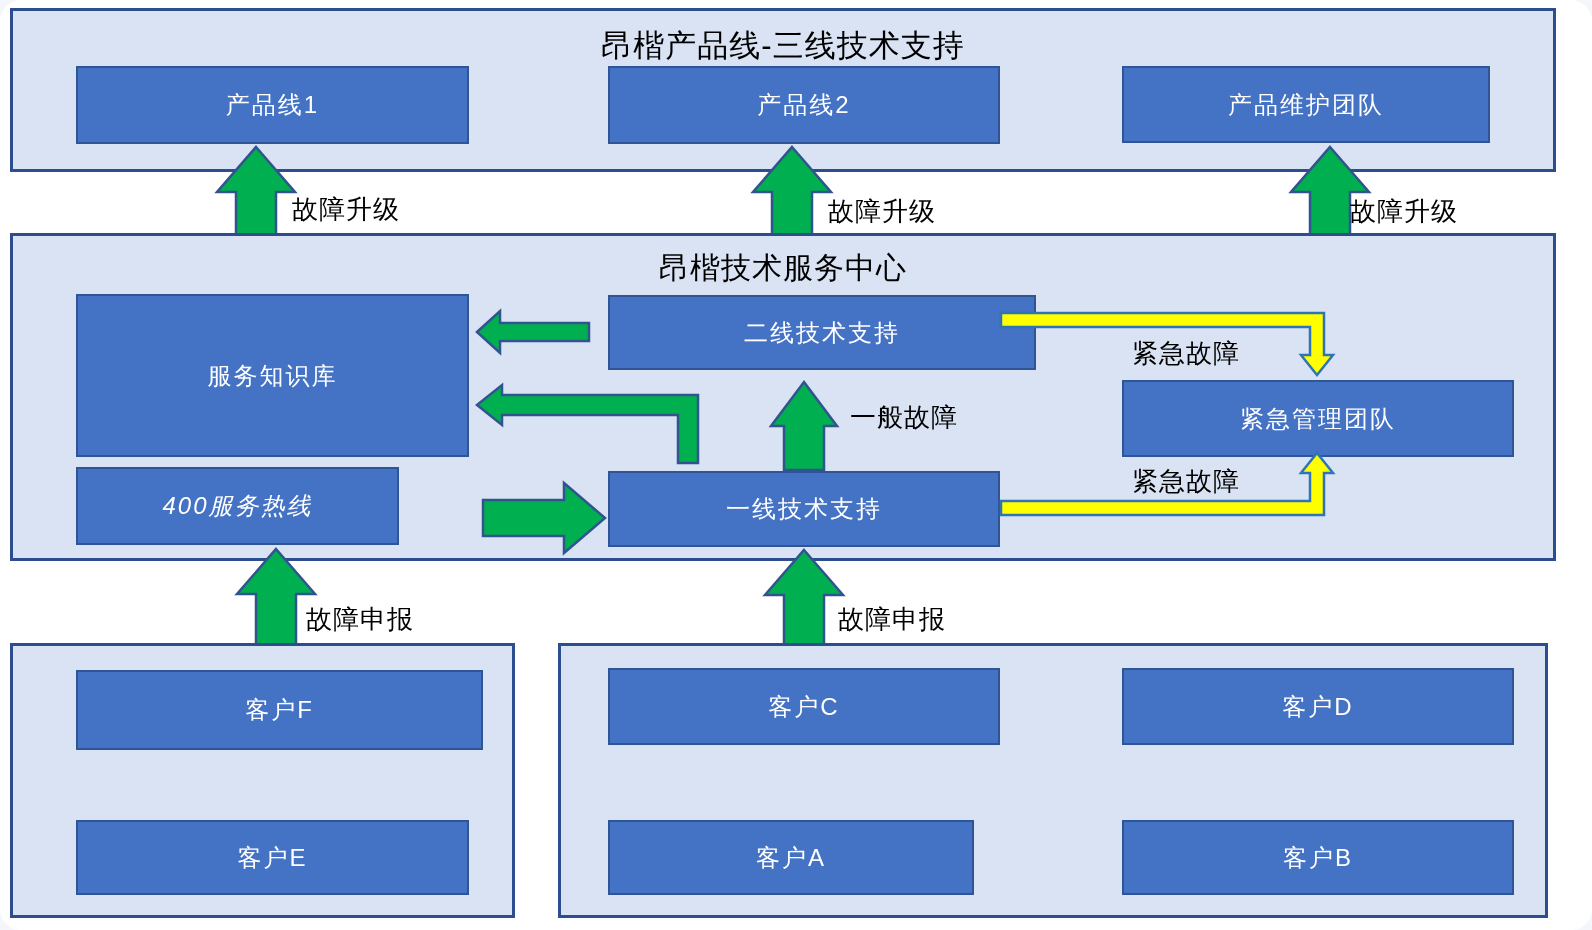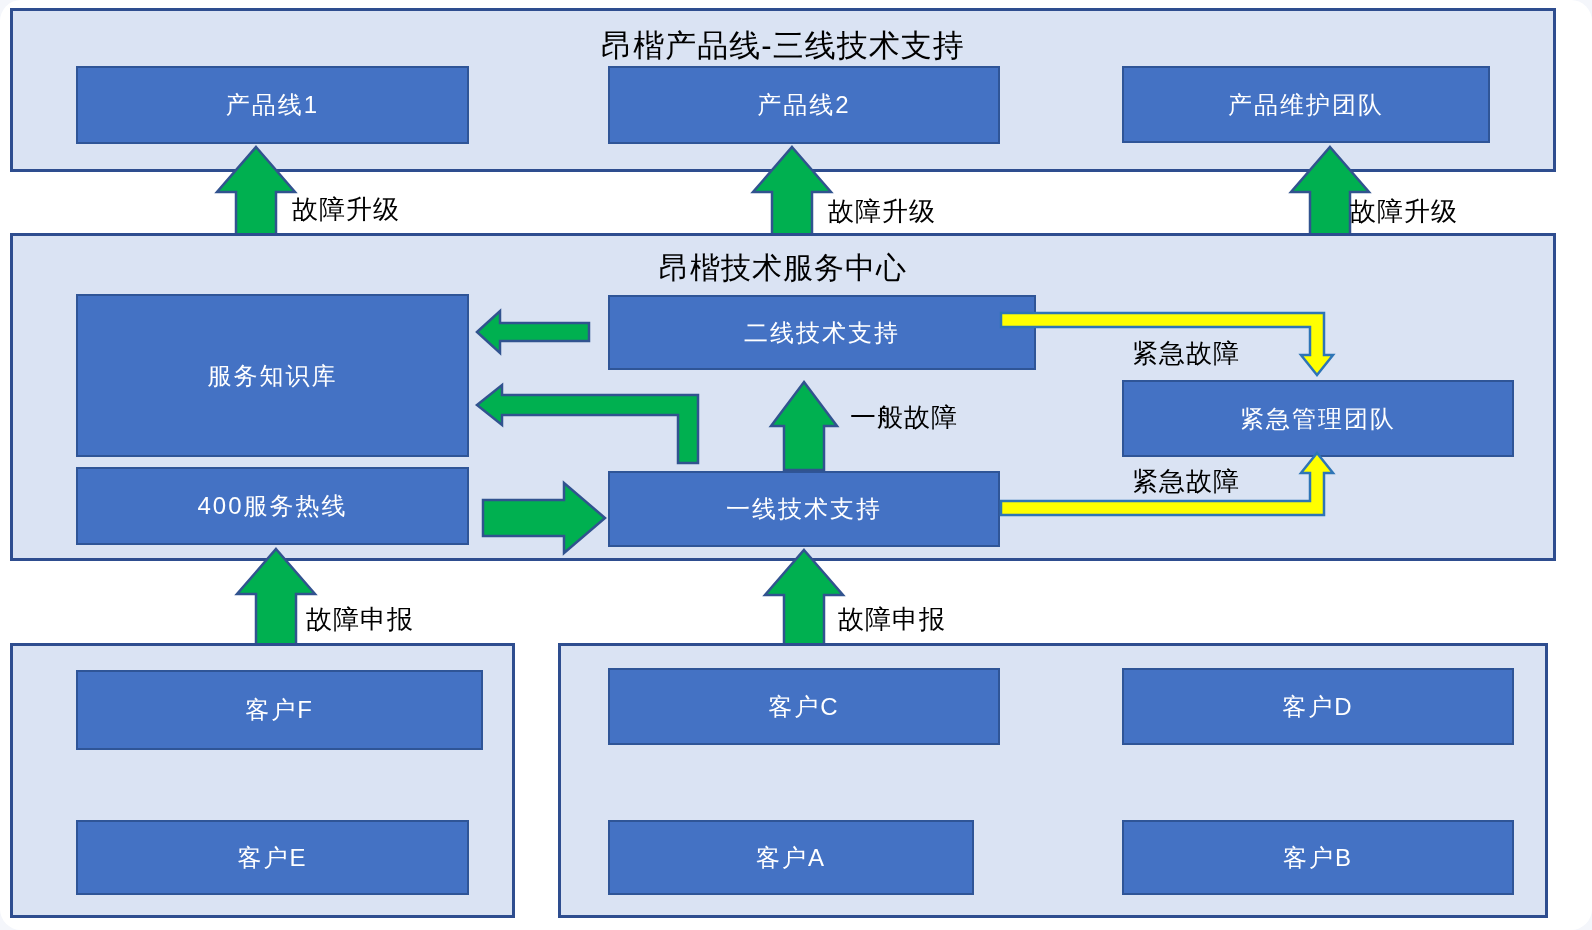--- a/index.html
+++ b/index.html
@@ -59,21 +59,21 @@
     <polygon class="g" points="40,1 79,46 60,46 60,89 20,89 20,46 1,46"></polygon>
   </svg>
   <span class="lbl" style="left:1350px;top:194px;">故障升级</span>
 
   <div class="container" style="left:10px;top:233px;width:1546px;height:328px;">
     <div class="sec-title" style="top:12px;font-size:30px;">昂楷技术服务中心</div>
   </div>
   <div class="box" style="left:76px;top:294px;width:393px;height:163px;">服务知识库</div>
   <div class="box" style="left:608px;top:295px;width:428px;height:75px;">二线技术支持</div>
   <div class="box" style="left:1122px;top:380px;width:392px;height:77px;">紧急管理团队</div>
-  <div class="box" style="left:76px;top:467px;width:393px;height:78px;">400服务热线</div>
+  <div class="box" style="left:76px;top:467px;width:323px;height:78px;font-style:italic;">400服务热线</div>
   <div class="box" style="left:608px;top:471px;width:392px;height:76px;">一线技术支持</div>
 
   <svg class="arrow" style="left:476px;top:310px;" width="114" height="44" viewBox="0 0 114 44">
     <polygon class="g" points="1,22 24,1 24,13 113,13 113,31 24,31 24,43"></polygon>
   </svg>
 
   <svg class="arrow" style="left:476px;top:384px;" width="226" height="80" viewBox="0 0 226 80">
     <polygon class="g" points="1,21 26,1 26,11 222,11 222,79 202,79 202,31 26,31 26,41"></polygon>
   </svg>
 

